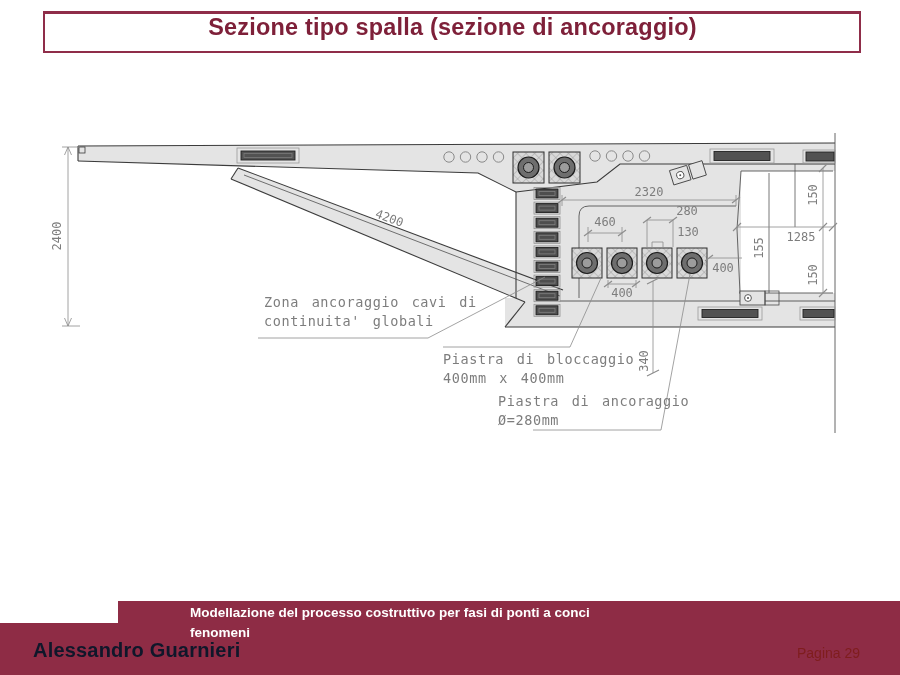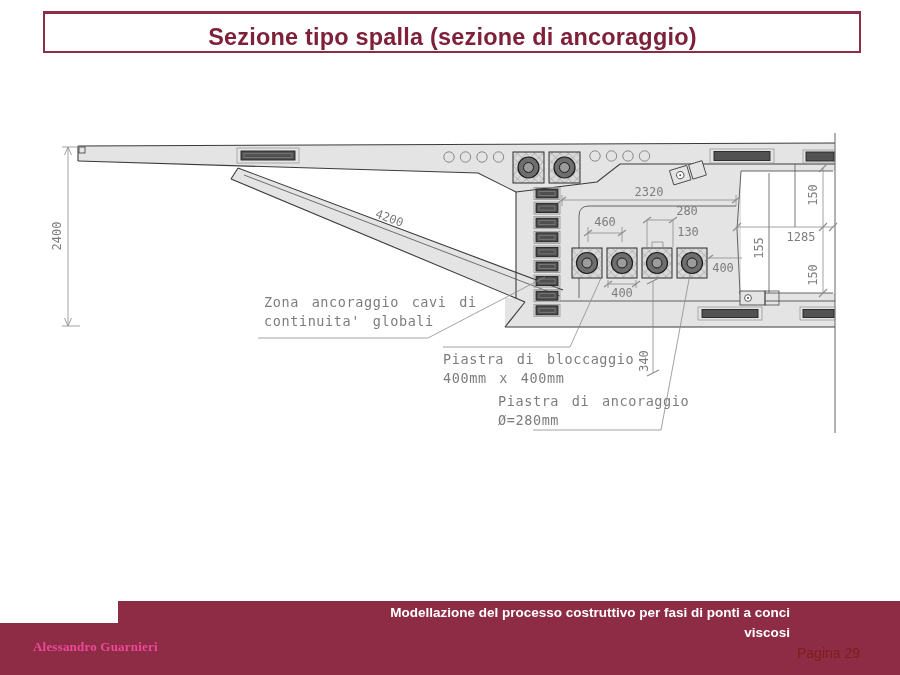--- a/index.html
+++ b/index.html
@@ -1,34 +1,34 @@
 <!DOCTYPE html>
 <html><head>
 <meta charset="utf-8">
 <style>
   html,body{margin:0;padding:0;background:#ffffff;}
   .slide{position:relative;width:900px;height:675px;background:#ffffff;overflow:hidden;
          font-family:"Liberation Sans",sans-serif;}
   
   .title-box{position:absolute;left:43px;top:11px;width:814px;height:37px;
              border:2px solid #8f2d49;border-top-width:3px;background:#ffffff;
-             display:flex;align-items:flex-end;justify-content:center;}
+             display:flex;align-items:flex-start;justify-content:center;}
   .title-text{color:#7e2039;font-weight:bold;font-size:23px;letter-spacing:0.2px;
               transform:scaleX(1.02);white-space:nowrap;}
   
   .drawing-svg{position:absolute;left:0;top:0;width:900px;height:675px;}
   .cad-dim{font-family:"DejaVu Sans Mono",monospace;font-size:12px;fill:#7d7d7d;}
   .cad-label{font-family:"DejaVu Sans Mono",monospace;font-size:13.5px;fill:#7d7d7d;
              letter-spacing:0.6px;word-spacing:4px;}
   
   .footer-step{position:absolute;left:118px;top:601px;width:782px;height:24px;background:#8e2c45;}
   .footer-main{position:absolute;left:0;top:623px;width:900px;height:52px;background:#8e2c45;}
-  .footer-author{position:absolute;left:33px;top:639px;color:#ec4899;font-size:13px;
-                 font-weight:bold;letter-spacing:0.2px;font-family:Liberation Serif, serif;}
-  .footer-subtitle{position:absolute;top:603px;right:110px;width:600px;text-align:right;
+  .footer-author{position:absolute;left:33px;top:639px;color:#0f172a;font-size:20px;
+                 font-weight:bold;letter-spacing:0.2px;}
+  .footer-subtitle{position:absolute;top:603px;right:110px;width:600px;
                    color:#ffffff;font-size:13.5px;font-weight:bold;line-height:20px;}
   .footer-page{position:absolute;left:797px;top:645px;color:#7f1d1d;font-size:14px;}
 </style>
 </head>
 <body>
 
 <div class="slide">
 
   <div class="title-box">
     <span class="title-text">Sezione tipo spalla (sezione di ancoraggio)</span>
@@ -271,17 +271,17 @@
       <text class="cad-label" x="498" y="406">Piastra di ancoraggio</text>
       <text class="cad-label" x="498" y="425">Ø=280mm</text>
     </g>
   </svg>
 
   <div class="footer-step"></div>
   <div class="footer-main"></div>
   <div class="footer-author">Alessandro Guarnieri</div>
   <div class="footer-subtitle">
     <div>Modellazione del processo costruttivo per fasi di ponti a conci</div>
-    <div>viscosi</div>
+    <div>fenomeni</div>
   </div>
   <div class="footer-page">Pagina 29</div>
 
 </div>
 
 </body></html>

